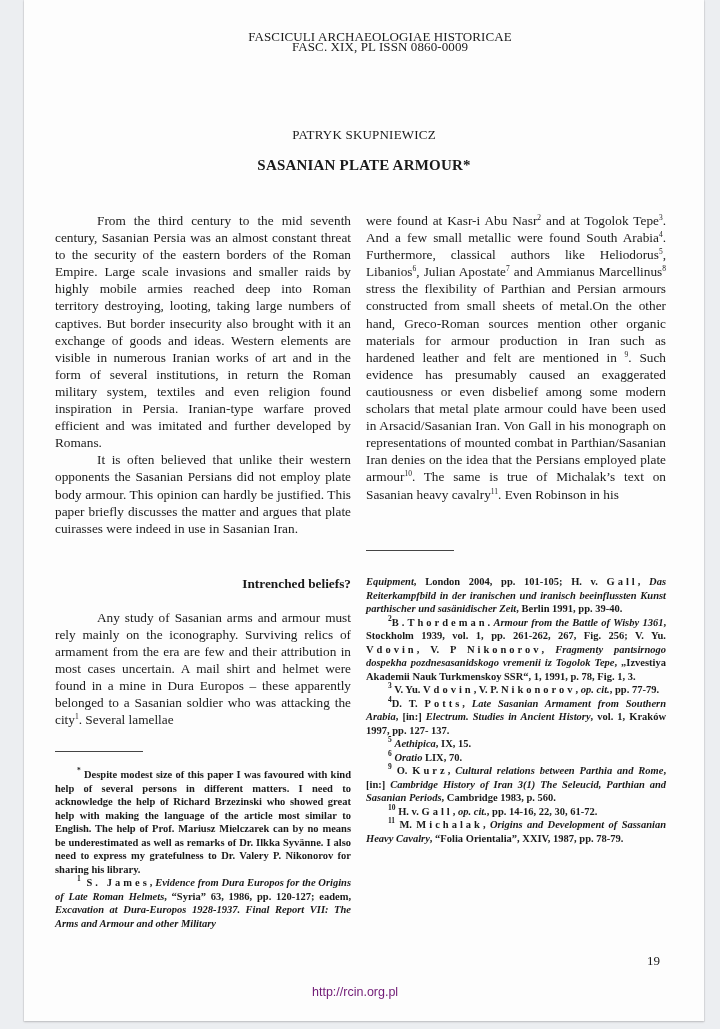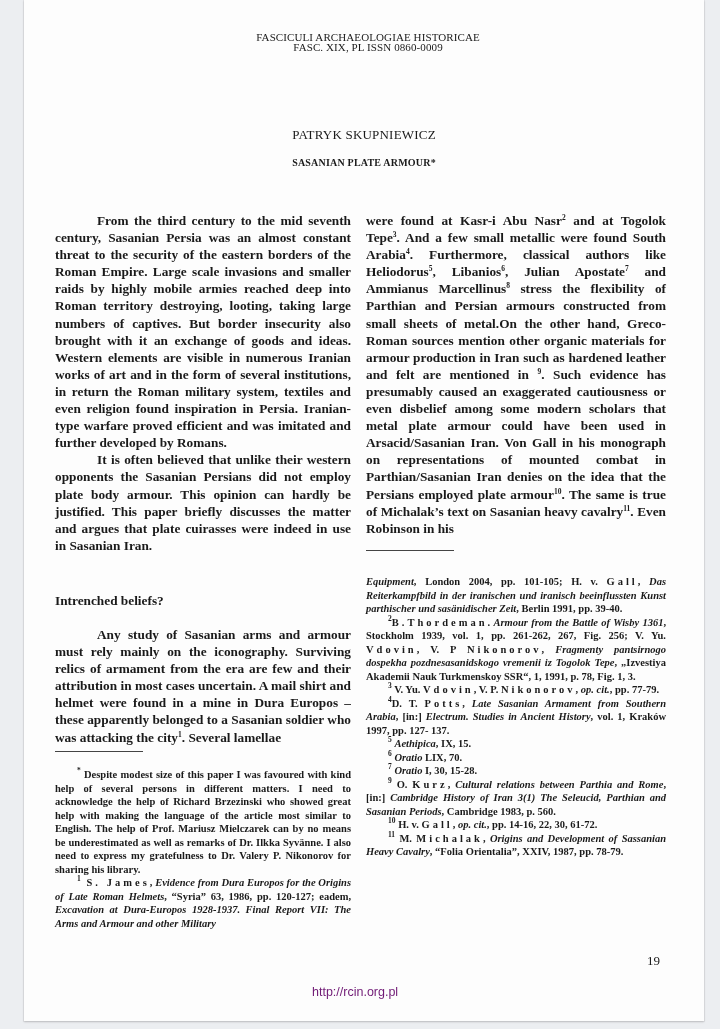--- a/index.html
+++ b/index.html
@@ -1,27 +1,27 @@
 <!DOCTYPE html>
 <html><head>
 <meta charset="utf-8">
 <style>
   html, body { margin:0; padding:0; }
   body { width:720px; height:1029px; background:#eceef1; position:relative; overflow:hidden; font-family:"Liberation Serif", "DejaVu Serif", serif; color:#1a1a1a; }
   .page { position:absolute; left:24px; top:0; width:680px; height:1021px; background:#fdfdfd; box-shadow:0 1px 2px rgba(0,0,0,0.18), 0 0 0 1px #e2e3e6; }
-  .journal { position:absolute; top:32px; left:4px; width:100%; text-align:center; font-size:11px; line-height:10px; letter-spacing:0.1px; }
+  .journal { position:absolute; top:32px; left:16px; width:100%; text-align:center; font-size:13px; line-height:10px; letter-spacing:0.1px; }
   .author { position:absolute; top:127px; left:0; width:100%; text-align:center; font-size:13px; letter-spacing:0.2px; }
-  .title { position:absolute; top:157px; left:0; width:100%; text-align:center; font-size:10px; font-weight:bold; letter-spacing:0.2px; }
+  .title { position:absolute; top:157px; left:0; width:100%; text-align:center; font-size:15px; font-weight:bold; letter-spacing:0.2px; }
   .col { position:absolute; text-align:justify; }
   .colL { left:31px; top:212px; width:296px; }
   .colR { left:342px; top:212px; width:300px; }
-  .body p { margin:0; font-size:13.3px; line-height:17.1px;font-weight:bold; }
+  .body p { margin:0; font-size:13.3px; line-height:17.1px; }
   .body p.ind { text-indent:42px; }
   sup { font-size:7.5px; line-height:0; vertical-align:5px; }
-  .sechead { text-align:left; font-weight:bold; font-size:13.3px; margin-top:38px !important; margin-bottom:17px !important; }
+  .sechead { text-align:right; font-weight:bold; font-size:13.3px; margin-top:38px !important; margin-bottom:17px !important; }
   .rule { height:1px; background:#444; width:88px; }
   .ruleL { position:absolute; left:31px; top:751px; }
   .ruleR { position:absolute; left:342px; top:550px; }
   .fn p { margin:0; font-size:10.5px; line-height:13.5px;font-weight:bold; }
   .fn p.ind { text-indent:22px; }
   .fnL { left:31px; top:768px; width:296px; }
   .fnR { left:342px; top:575px; width:300px; }
   .sp { letter-spacing:3px; }
   i { font-style:italic; }
   .pageno { position:absolute; right:44px; top:953px; font-size:13px; }
@@ -59,21 +59,20 @@
     <p class="ind"><sup>1</sup><span class="sp"> S. James</span><span>, </span><i>Evidence from Dura Europos for the Origins of Late Roman Helmets</i><span>, “Syria” 63, 1986, pp. 120-127; eadem, </span><i>Excavation at Dura-Europos 1928-1937. Final Report VII: The Arms and Armour and other Military</i></p>
   </div>
 
   <div class="col fnR fn">
     <p><i>Equipment</i><span>, London 2004, pp. 101-105; H. v. </span><span class="sp">Gall</span><span>, </span><i>Das Reiterkampfbild in der iranischen und iranisch beeinflussten Kunst parthischer und sasänidischer Zeit</i><span>, Berlin 1991, pp. 39-40.</span></p>
     <p class="ind"><sup>2</sup><span class="sp">B.Thordeman</span><span>. </span><i>Armour from the Battle of Wisby 1361</i><span>, Stockholm 1939, vol. 1, pp. 261-262, 267, Fig. 256; V. Yu. </span><span class="sp">Vdovin</span><span>, V. P </span><span class="sp">Nikonorov</span><span>, </span><i>Fragmenty pantsirnogo dospekha pozdnesasanidskogo vremenii iz Togolok Tepe</i><span>, „Izvestiya Akademii Nauk Turkmenskoy SSR“, 1, 1991, p. 78, Fig. 1, 3.</span></p>
     <p class="ind"><sup>3</sup><span> V. Yu. </span><span class="sp">Vdovin</span><span>, V. P. </span><span class="sp">Nikonorov</span><span>, </span><i>op. cit.</i><span>, pp. 77-79.</span></p>
     <p class="ind"><sup>4</sup><span>D. T. </span><span class="sp">Potts</span><span>, </span><i>Late Sasanian Armament from Southern Arabia</i><span>, [in:] </span><i>Electrum. Studies in Ancient History</i><span>, vol. 1, Kraków 1997, pp. 127- 137.</span></p>
     <p class="ind"><sup>5</sup> <i>Aethipica</i><span>, IX, 15.</span></p>
     <p class="ind"><sup>6</sup> <i>Oratio</i><span> LIX, 70.</span></p>
-    <p class="ind"><sup>7</sup> <i>Oratio</i><span> I, 30, 15-28.</span></p>
     <p class="ind"><sup>9</sup><span> O. </span><span class="sp">Kurz</span><span>, </span><i>Cultural relations between Parthia and Rome</i><span>, [in:] </span><i>Cambridge History of Iran 3(1) The Seleucid, Parthian and Sasanian Periods</i><span>, Cambridge 1983, p. 560.</span></p>
     <p class="ind"><sup>10</sup><span> H. v. </span><span class="sp">Gall</span><span>, </span><i>op. cit.</i><span>, pp. 14-16, 22, 30, 61-72.</span></p>
     <p class="ind"><sup>11</sup><span> M. </span><span class="sp">Michalak</span><span>, </span><i>Origins and Development of Sassanian Heavy Cavalry</i><span>, “Folia Orientalia”, XXIV, 1987, pp. 78-79.</span></p>
   </div>
 
   <div class="pageno">19</div>
   <div class="url">http://rcin.org.pl</div>
 </div>
 
 </body></html>

